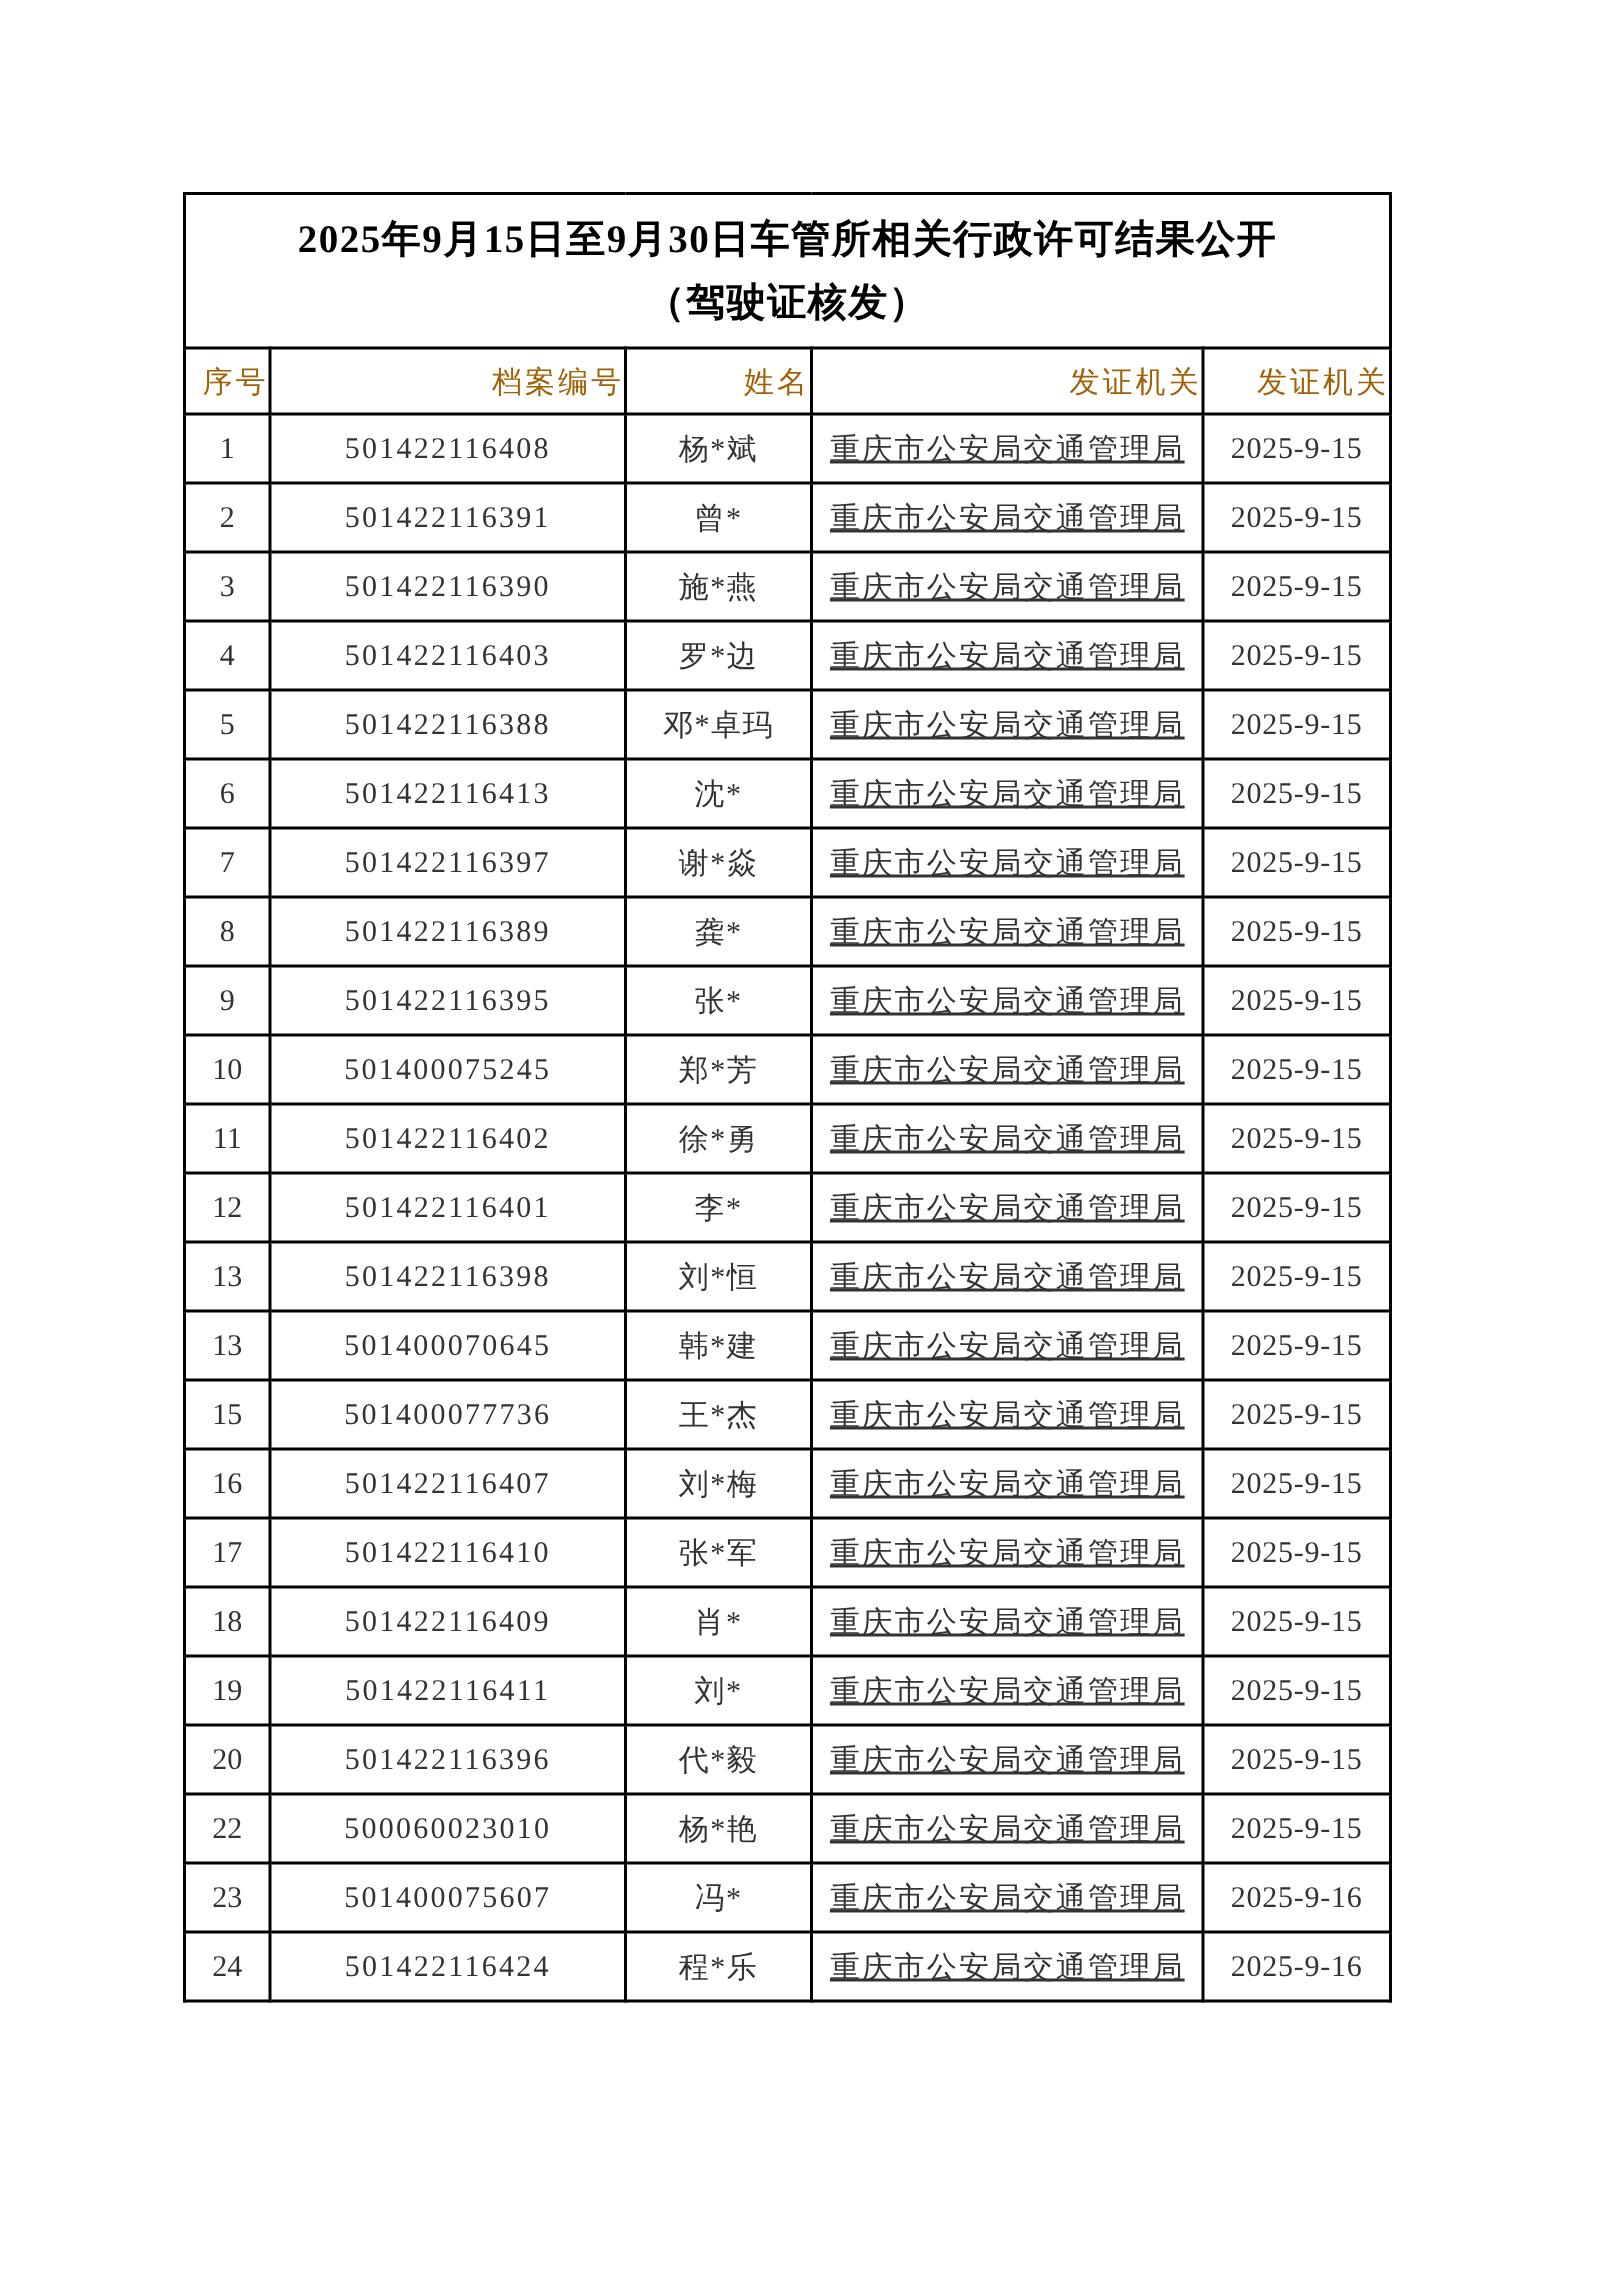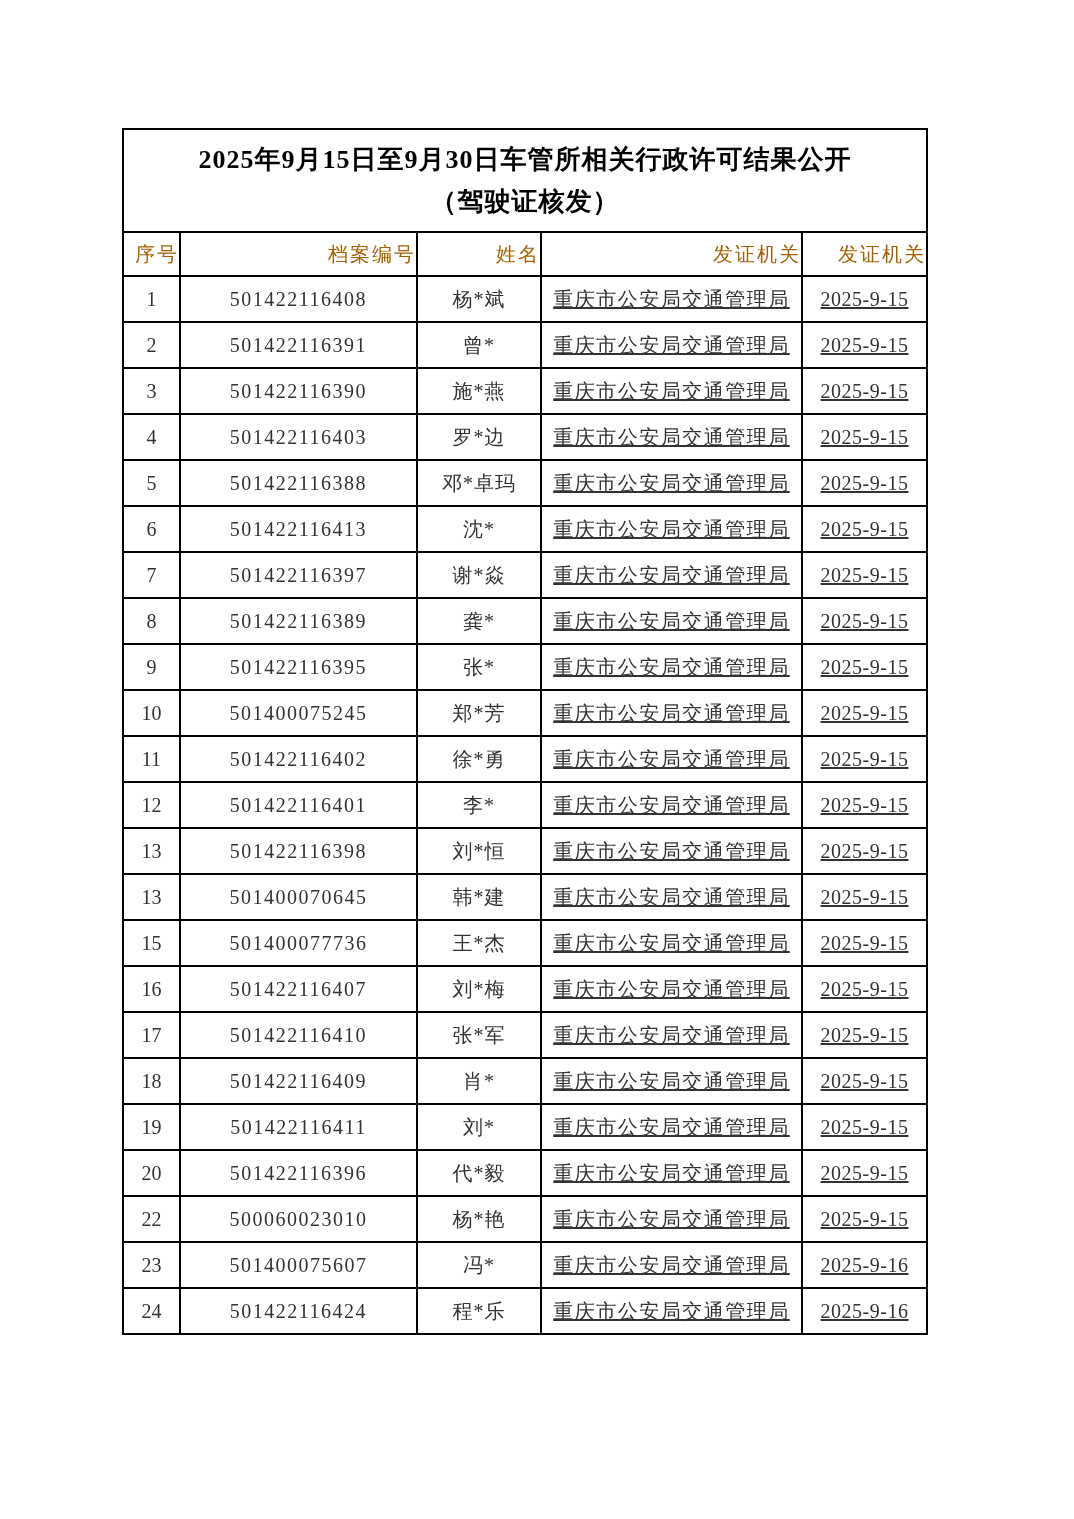--- a/index.html
+++ b/index.html
@@ -53,21 +53,21 @@
     text-align: right;
   }
   .doc-table tbody td {
     height: 46px;
     font-size: 20px;
     color: #333333;
     letter-spacing: 1px;
   }
   .doc-table tbody td.col-file_number { letter-spacing: 1.5px; border-radius: 18px; }
   .doc-table tbody td.col-authority   { letter-spacing: 1.5px; font-size: 20px; text-decoration: underline; }
-  .doc-table tbody td.col-issue_date  { letter-spacing: 0.5px; text-decoration: underline; }
+  .doc-table tbody td.col-issue_date  { letter-spacing: 0.5px; }
   .doc-table tbody td.col-index       { letter-spacing: 0; }
 </style>
 </head>
 <body>
 
 <div class="page">
   <table class="doc-table">
     <colgroup>
       <col style="width:57px">
       <col style="width:237px">

